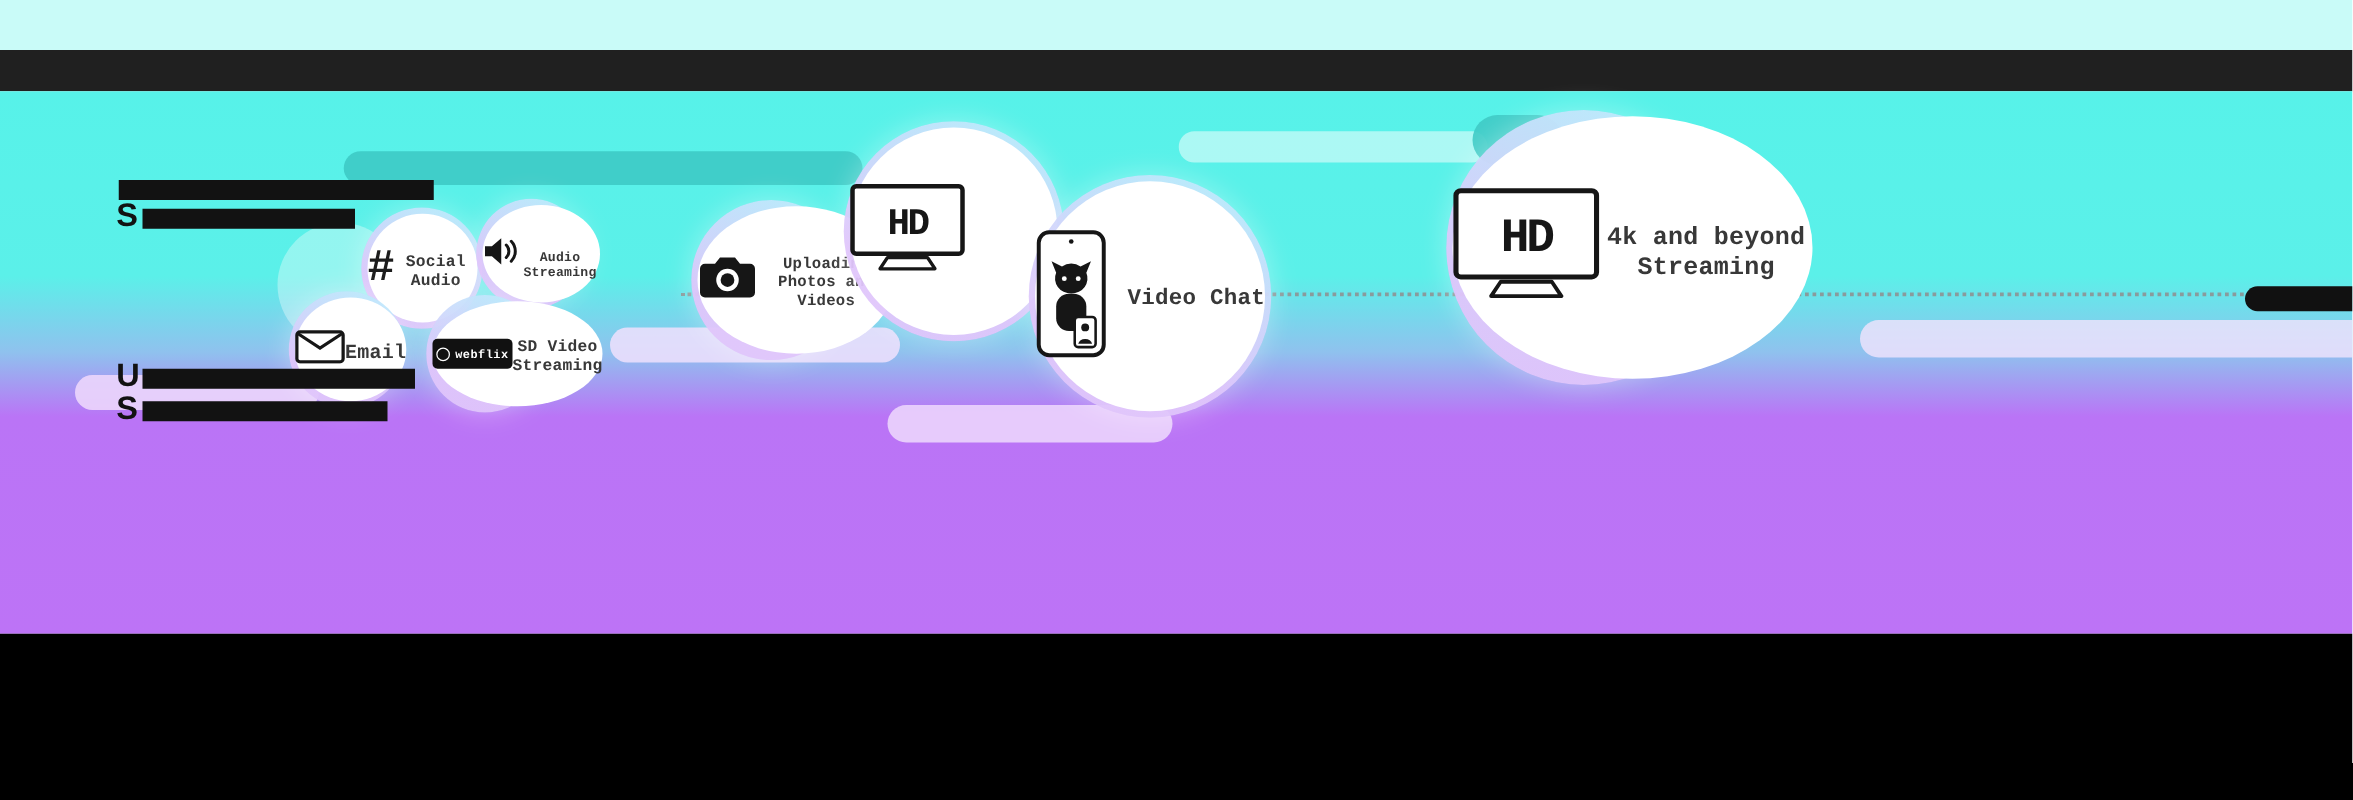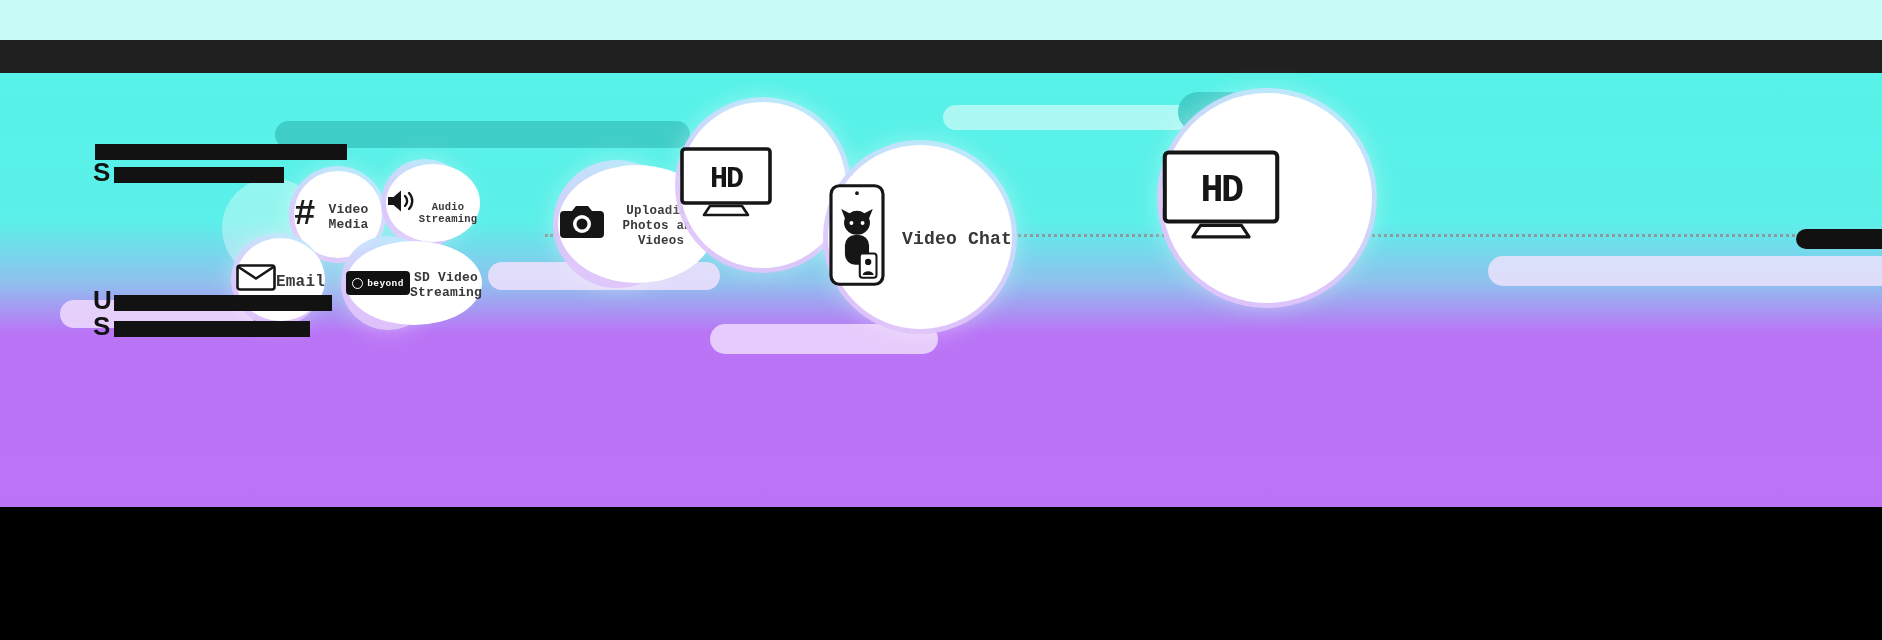--- a/index.html
+++ b/index.html
@@ -107,21 +107,21 @@
   <div class="abs redact-letter z4" style="left:93px;top:287px;">U</div>
   <div class="abs redact z4" style="left:114px;top:295px;width:218px;height:16px;"></div>
   <div class="abs redact-letter z4" style="left:93px;top:313px;">S</div>
   <div class="abs redact z4" style="left:114px;top:321px;width:196px;height:16px;"></div>
 
   <div class="abs pill-black-right z4"></div>
 
   <div class="bubble b-social">
     <div class="bubble-inner">
       <div class="hash-glyph">#</div>
-      <div class="bubble-label">Video Media</div>
+      <div class="bubble-label">Social Audio</div>
     </div>
   </div>
 
   <div class="bubble b-audio">
     <div class="bubble-inner">
       <span>
         <svg width="30" height="26" viewBox="0 0 30 26">
           <path d="M2 9 h5.5 L15 2.5 v21 L7.5 17 H2 z" fill="#161616"></path>
           <path d="M19 8 a7 7 0 0 1 0 10" fill="none" stroke="#161616" stroke-width="2.4" stroke-linecap="round"></path>
           <path d="M23 5 a11.5 11.5 0 0 1 0 16" fill="none" stroke="#161616" stroke-width="2.4" stroke-linecap="round"></path>
@@ -140,21 +140,21 @@
         </svg>
       </span>
       <div class="bubble-label">Email</div>
     </div>
   </div>
 
   <div class="bubble b-sd">
     <div class="bubble-inner">
       <span class="webflix-badge">
         <span class="wf-circle"></span>
-        <span>beyond</span>
+        <span>webflix</span>
       </span>
       <div class="bubble-label">SD Video Streaming</div>
     </div>
   </div>
 
   <div class="bubble b-upload">
     <div class="bubble-inner">
       <span>
         <svg width="48" height="36" viewBox="0 0 48 36">
           <path d="M6 7 h8 l4 -5 h12 l4 5 h8 a4 4 0 0 1 4 4 v19 a4 4 0 0 1 -4 4 H6 a4 4 0 0 1 -4 -4 V11 a4 4 0 0 1 4 -4 z" fill="#161616"></path>
@@ -199,16 +199,17 @@
 
   <div class="bubble b-4k">
     <div class="bubble-inner">
       <span>
         <svg width="118" height="92" viewBox="0 0 92 72">
           <rect x="2" y="2" width="88" height="54" rx="3" fill="#fff" stroke="#161616" stroke-width="3.2"></rect>
           <text x="46" y="40" text-anchor="middle" font-size="30" font-weight="800" letter-spacing="-2" fill="#161616">HD</text>
           <path d="M30 59 h32 l6 9 H24 z" fill="none" stroke="#161616" stroke-width="2.4" stroke-linejoin="round"></path>
         </svg>
       </span>
+      <div class="bubble-label">4k and beyond Streaming</div>
     </div>
   </div>
 
 </div>
 
 </body></html>

